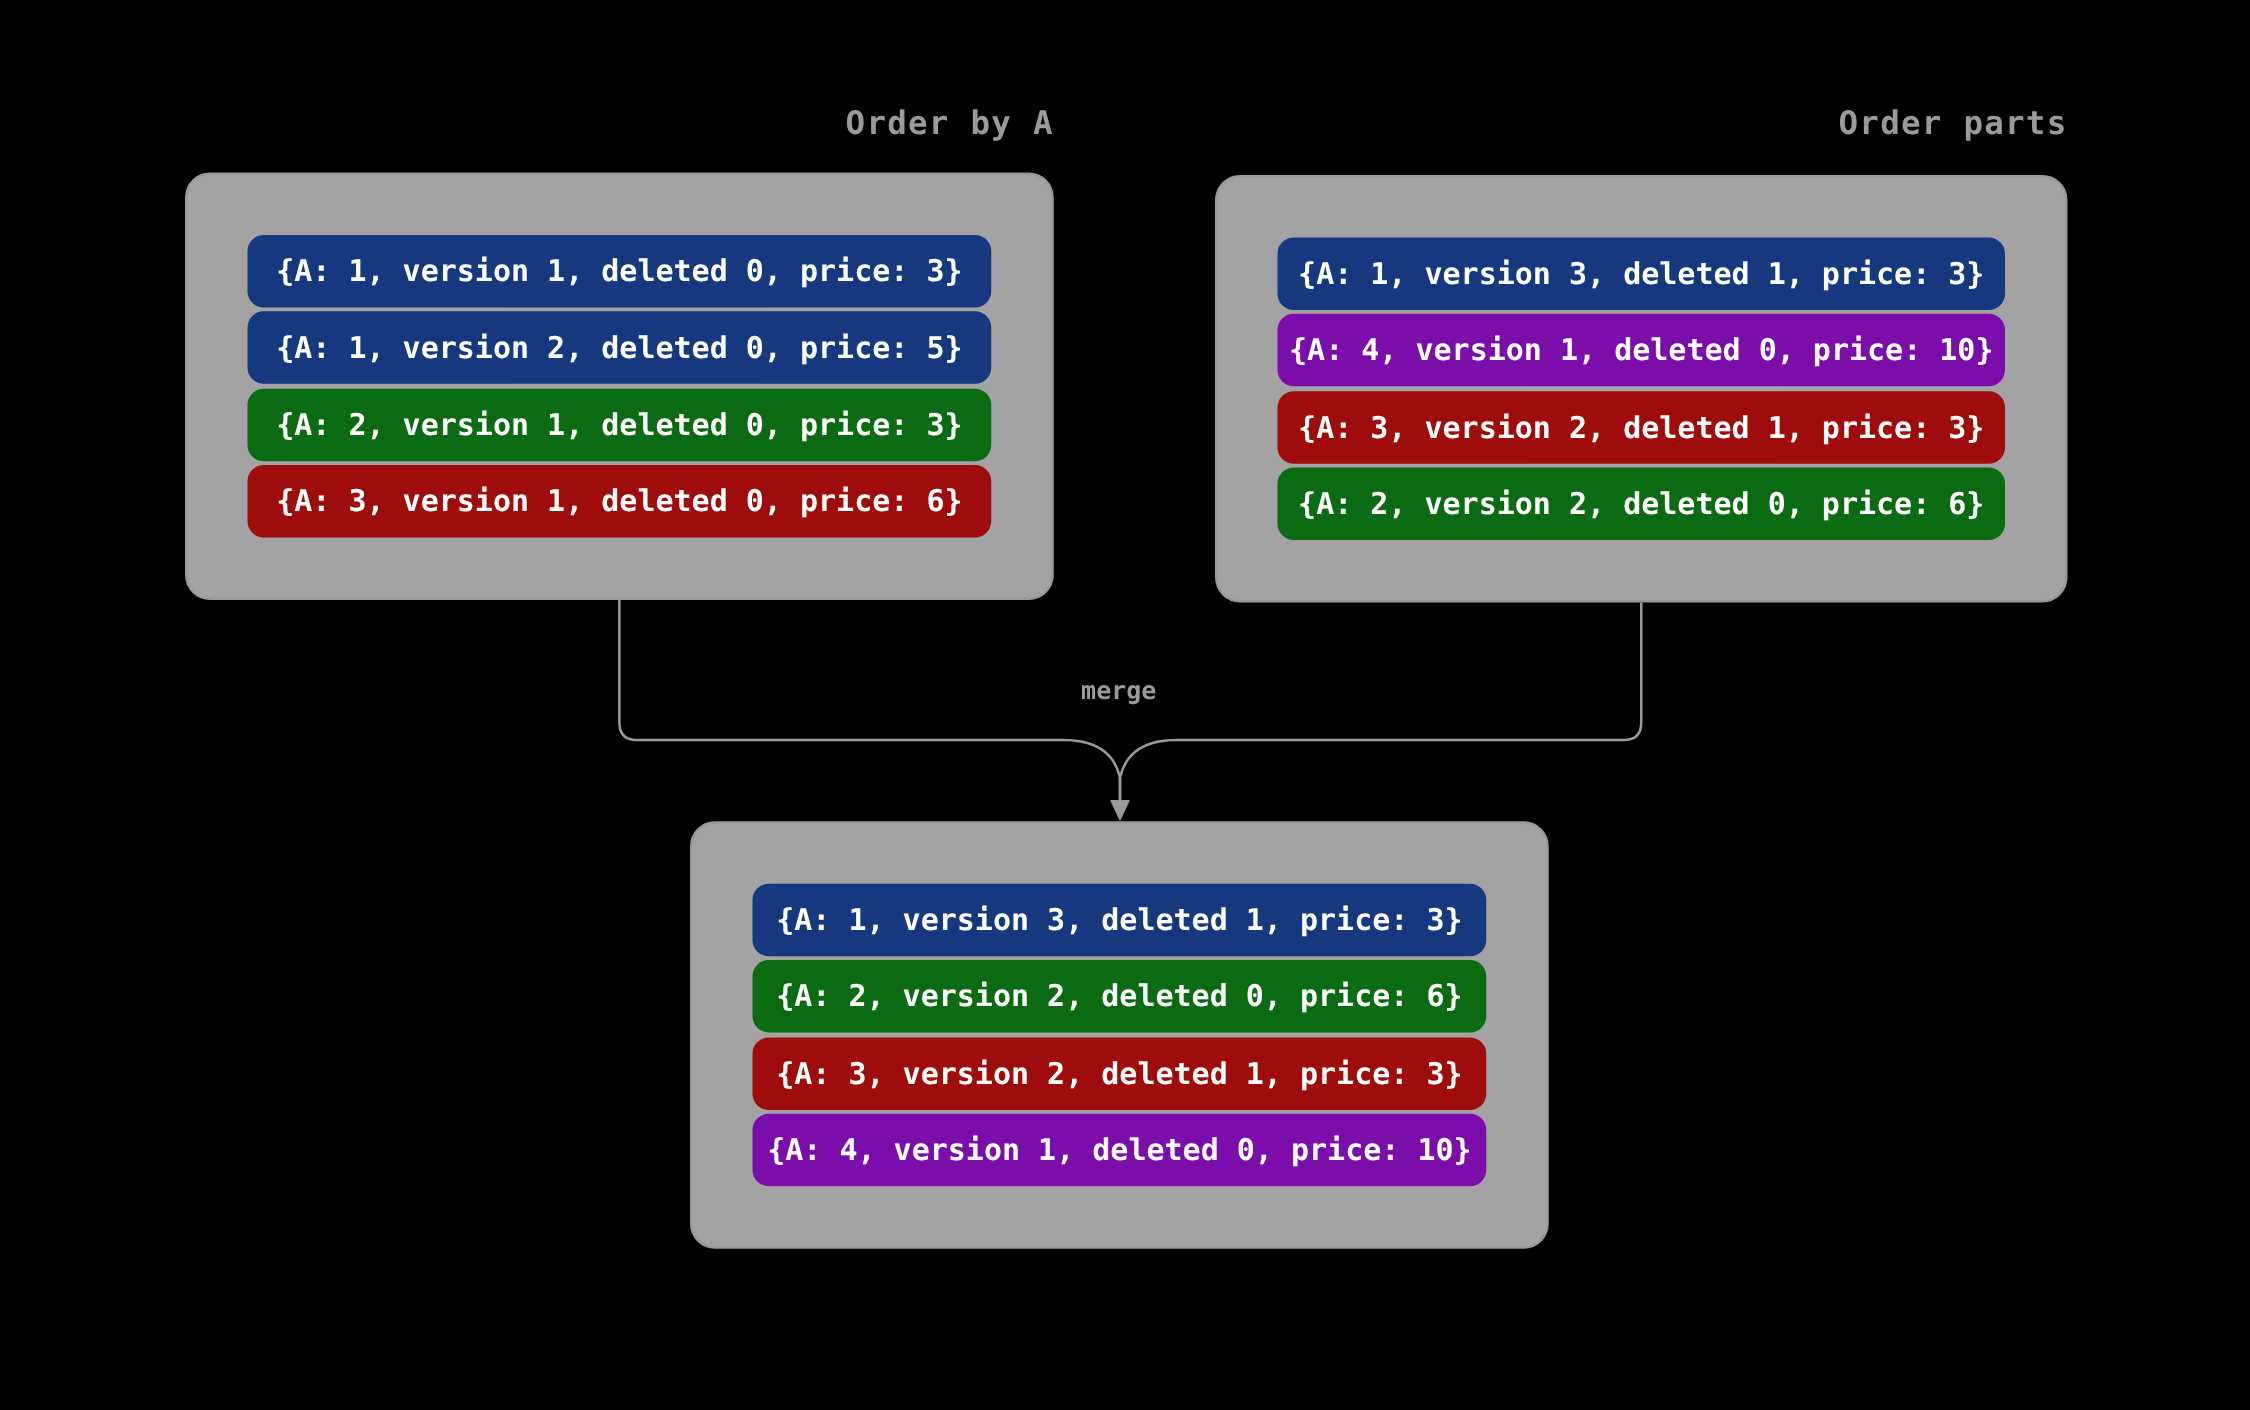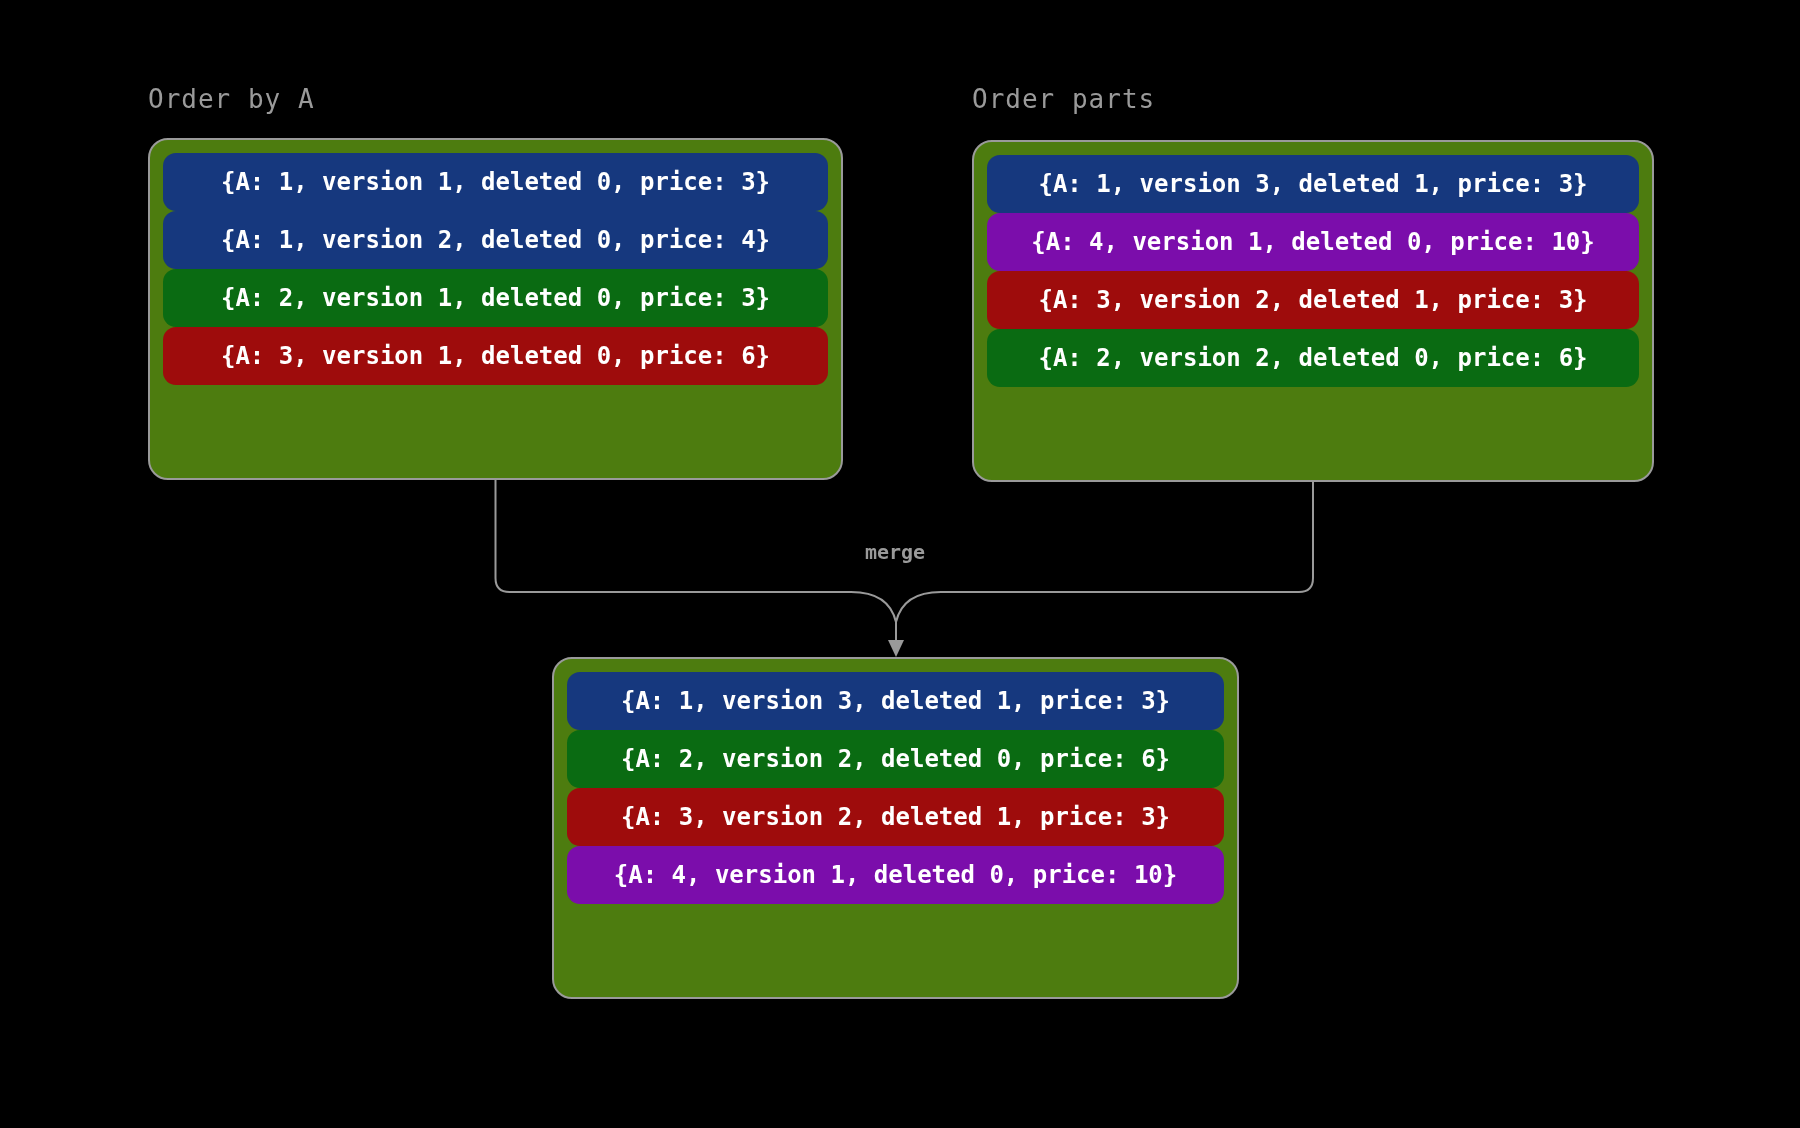--- a/index.html
+++ b/index.html
@@ -9,35 +9,36 @@
   }
   body {
     width: 1800px;
     height: 1128px;
     position: relative;
     overflow: hidden;
     font-family: "DejaVu Sans Mono", "Liberation Mono", monospace;
   }
   .group-title {
     position: absolute;
-    text-align: left;
+    text-align: right;
     font-size: 26px;
-    font-weight: normal;
+    font-weight: bold;
     color: #9a9a9a;
     letter-spacing: 1px;
   }
   .outer-box {
     position: absolute;
     border: 2px solid #9a9a9a;
     border-radius: 20px;
     box-sizing: border-box;
-    padding: 13px;
+    padding: 48px;
     display: flex;
     flex-direction: column;
-    background: #4d7c0f;
+    justify-content: space-between;
+    background: #a3a3a3;
   }
   .pill {
     height: 58px;
     border-radius: 13px;
     display: flex;
     align-items: center;
     justify-content: center;
     color: #ffffff;
     font-size: 24px;
     font-weight: bold;
@@ -62,21 +63,21 @@
 </style>
 </head>
 <body>
 
 <div class="group-title" style="left:148px; top:84px; width:695px;">Order by A</div>
 
 <div class="group-title" style="left:972px; top:84px; width:682px;">Order parts</div>
 
 <div class="outer-box" style="left:148px; top:138px; width:695px; height:342px;">
   <div class="pill" style="background: rgb(22, 56, 126);">{A: 1, version 1, deleted 0, price: 3}</div>
-  <div class="pill" style="background: rgb(22, 56, 126);">{A: 1, version 2, deleted 0, price: 4}</div>
+  <div class="pill" style="background: rgb(22, 56, 126);">{A: 1, version 2, deleted 0, price: 5}</div>
   <div class="pill" style="background: rgb(10, 107, 18);">{A: 2, version 1, deleted 0, price: 3}</div>
   <div class="pill" style="background: rgb(158, 12, 12);">{A: 3, version 1, deleted 0, price: 6}</div>
 </div>
 
 <div class="outer-box" style="left:972px; top:140px; width:682px; height:342px;">
   <div class="pill" style="background: rgb(22, 56, 126);">{A: 1, version 3, deleted 1, price: 3}</div>
   <div class="pill" style="background: rgb(123, 13, 171);">{A: 4, version 1, deleted 0, price: 10}</div>
   <div class="pill" style="background: rgb(158, 12, 12);">{A: 3, version 2, deleted 1, price: 3}</div>
   <div class="pill" style="background: rgb(10, 107, 18);">{A: 2, version 2, deleted 0, price: 6}</div>
 </div>

